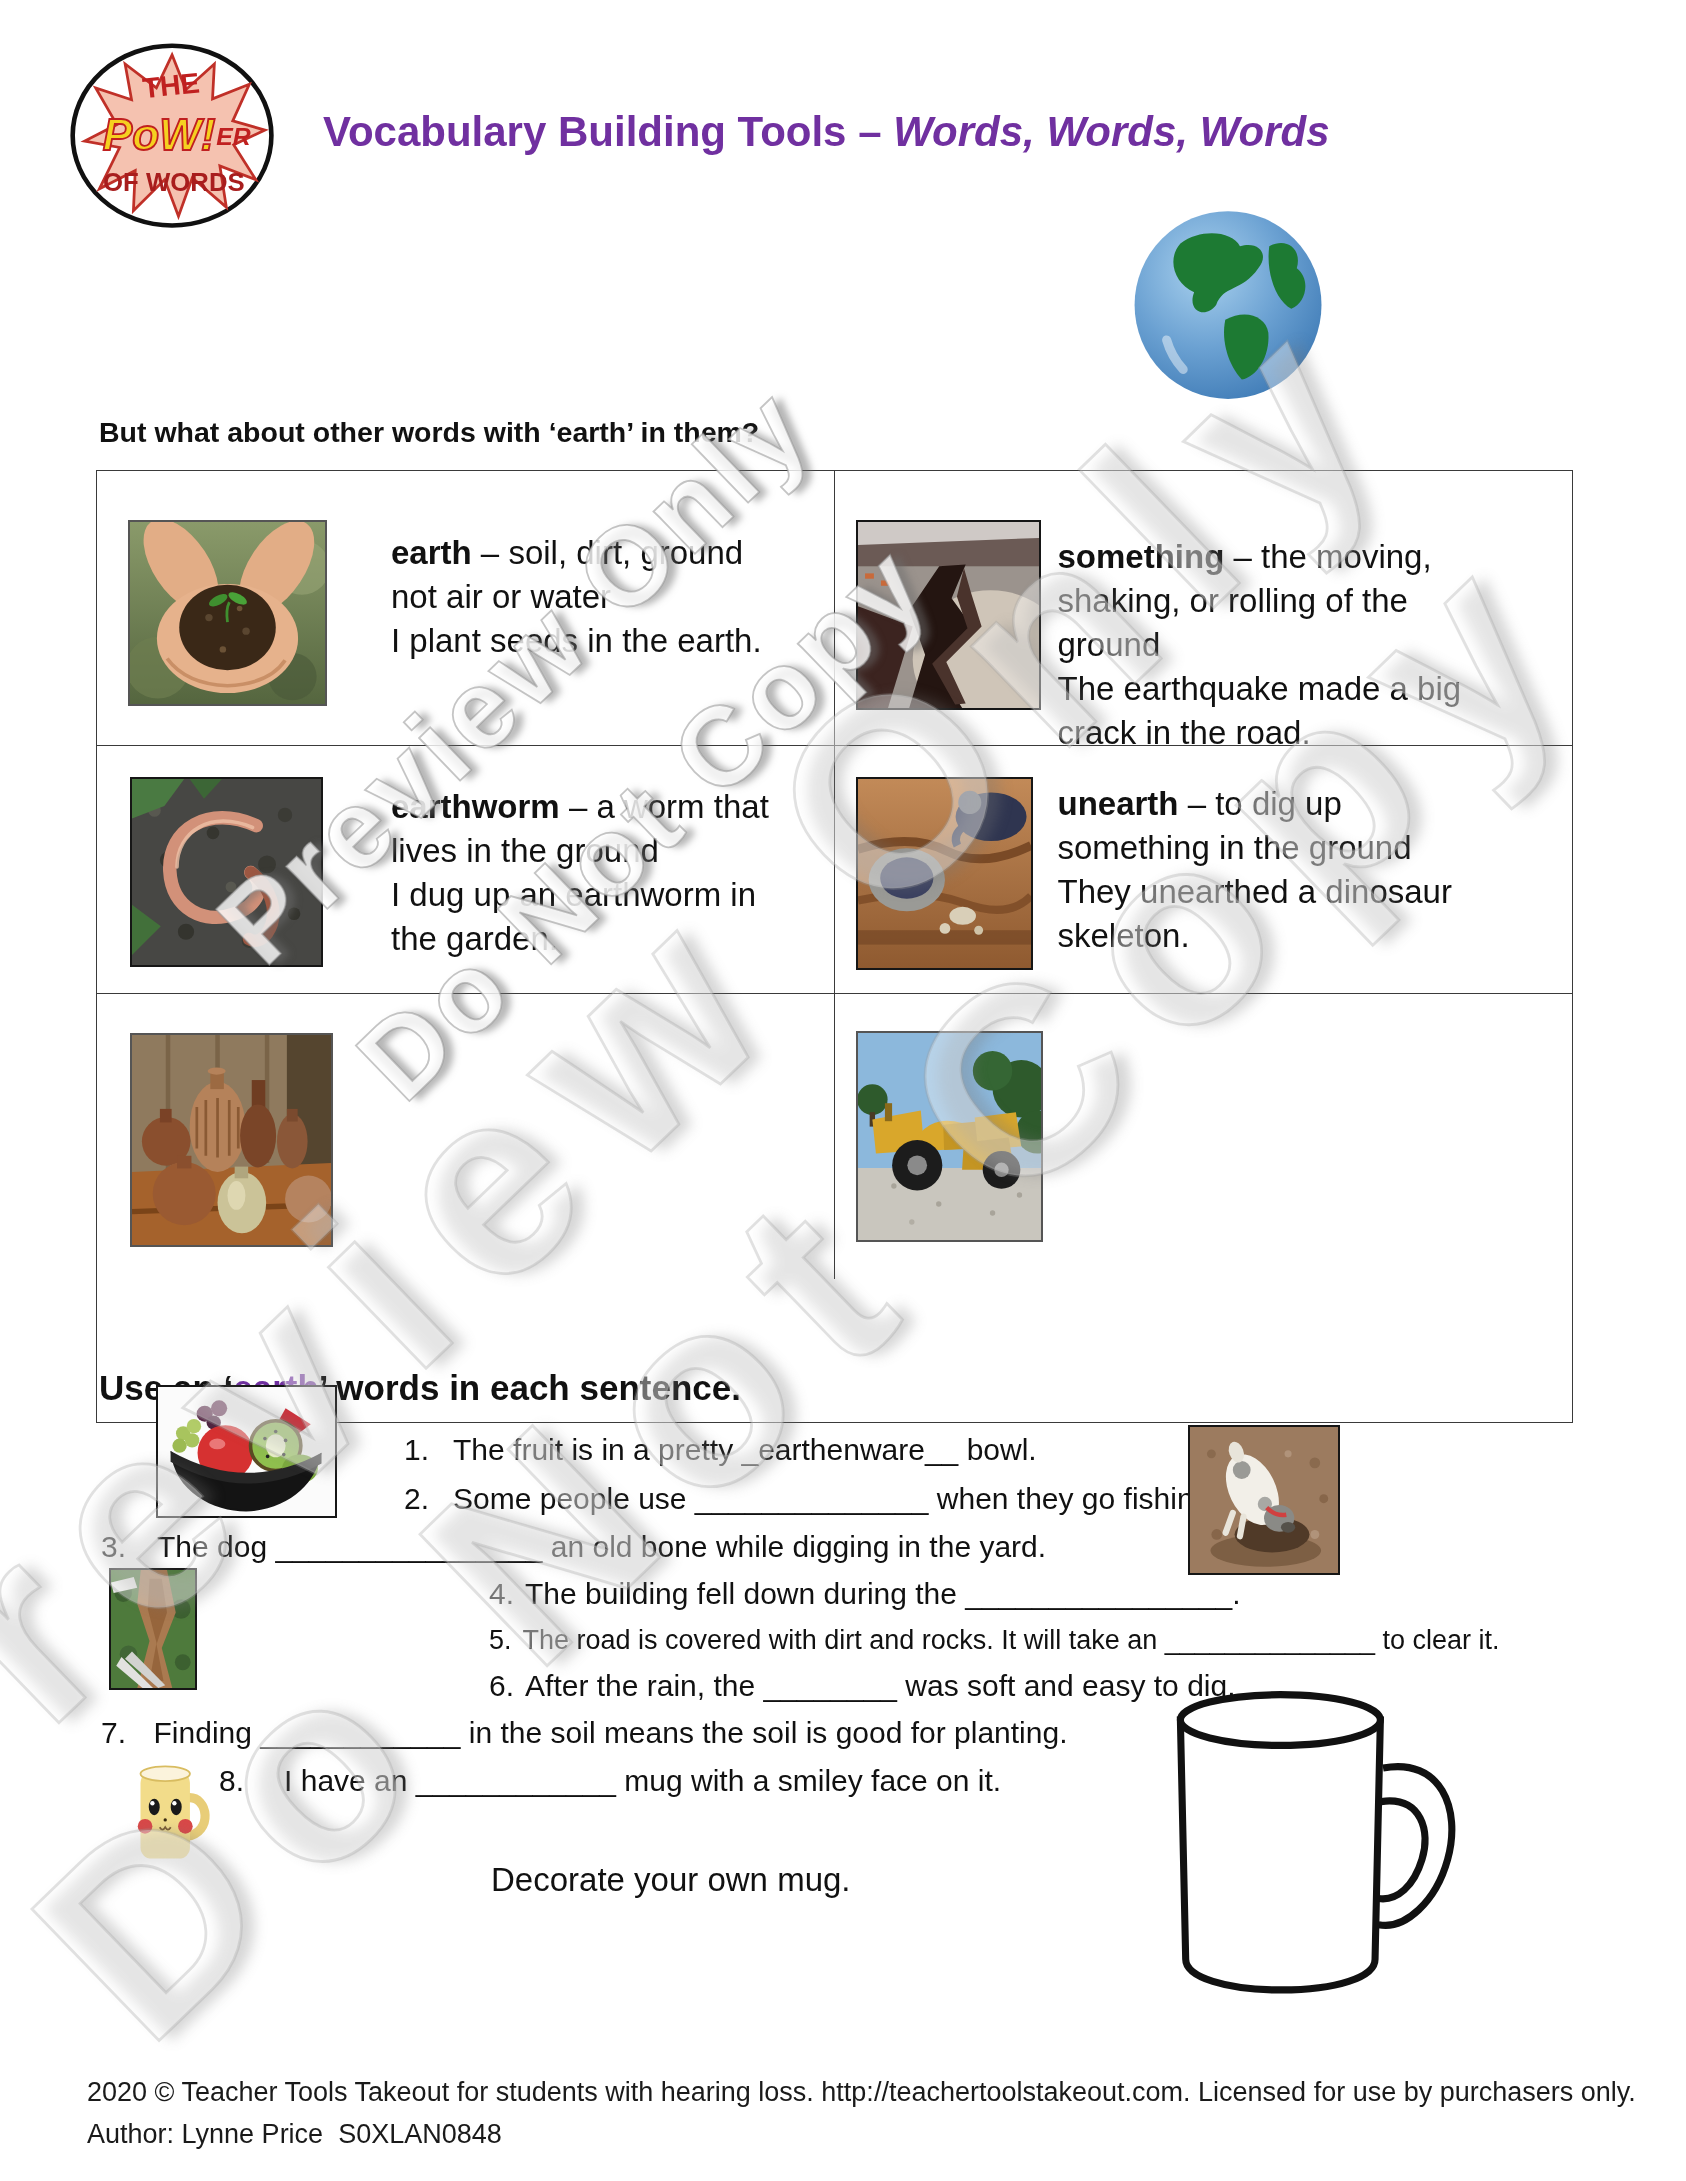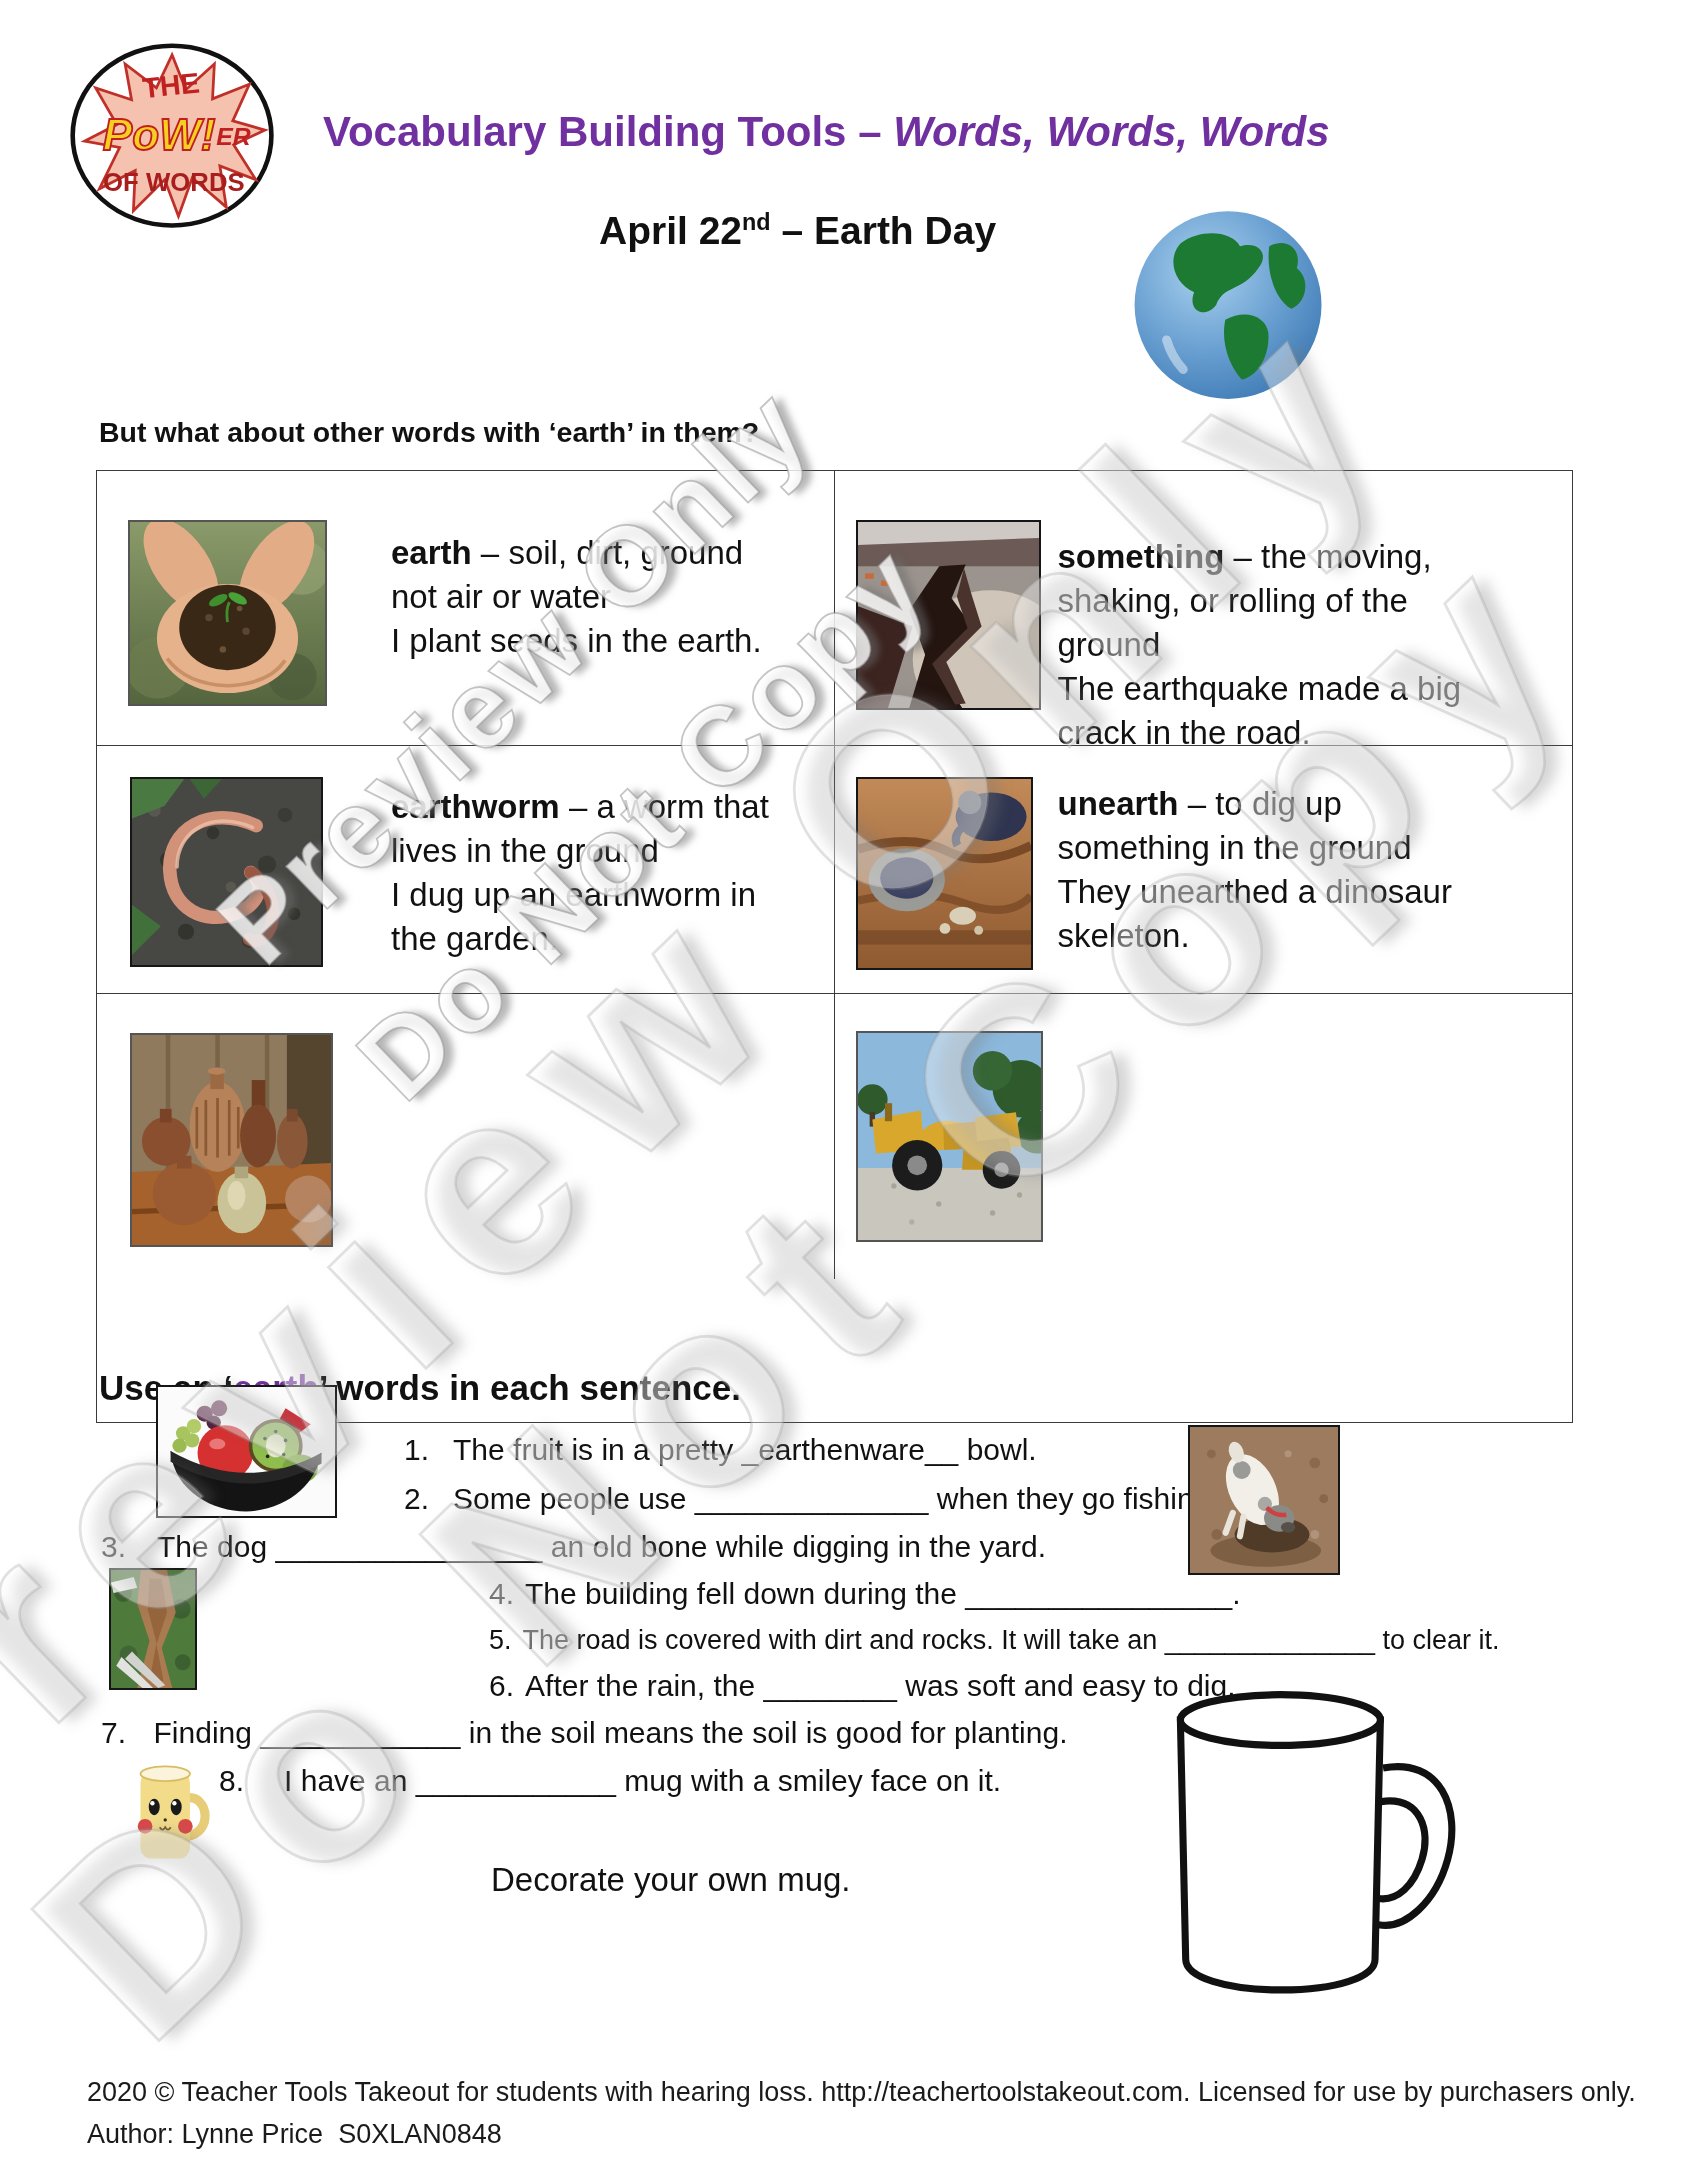--- a/index.html
+++ b/index.html
@@ -49,21 +49,20 @@
       <polygon fill="#f5c2b0" stroke="#c03028" stroke-width="3" points="112,14 127,52 158,24 156,62 196,46 178,86 213,96 179,112 203,150 164,135 171,180 134,148 119,190 104,150 70,184 72,140 33,160 55,115 17,108 52,90 29,50 68,63 61,24 95,50"></polygon>
       <text x="112" y="58" font-size="31" font-weight="bold" fill="#c02020" text-anchor="middle" transform="rotate(-6 112 58)">THE</text>
       <text x="98" y="118" font-size="48" font-weight="bold" font-style="italic" fill="#f5d020" stroke="#c02020" stroke-width="2" text-anchor="middle">PoW!</text>
       <text x="160" y="112" font-size="27" font-weight="bold" font-style="italic" fill="#c02020">ER</text>
       <text x="114" y="162" font-size="28" font-weight="bold" fill="#a81d1d" text-anchor="middle">OF WORDS</text>
     </svg>
   </div>
 
   <div class="abs title"><span>Vocabulary Building Tools – </span><span class="it">Words, Words, Words</span></div>
 
-  <div class="abs subtitle"><span>April 22</span><sup>nd</sup><span> – Earth Day</span></div>
 
   <div class="abs plain-art" style="left:1130px;top:202px;width:197px;height:207px;">
     <svg viewBox="0 0 215 225" preserveAspectRatio="none">
       <defs>
         <radialGradient id="sea" cx="38%" cy="32%" r="75%">
           <stop offset="0%" stop-color="#a9d1ee"></stop>
             <stop offset="55%" stop-color="#6ba1d2"></stop>
             <stop offset="100%" stop-color="#3f7bb6"></stop>
         </radialGradient>
       </defs>

